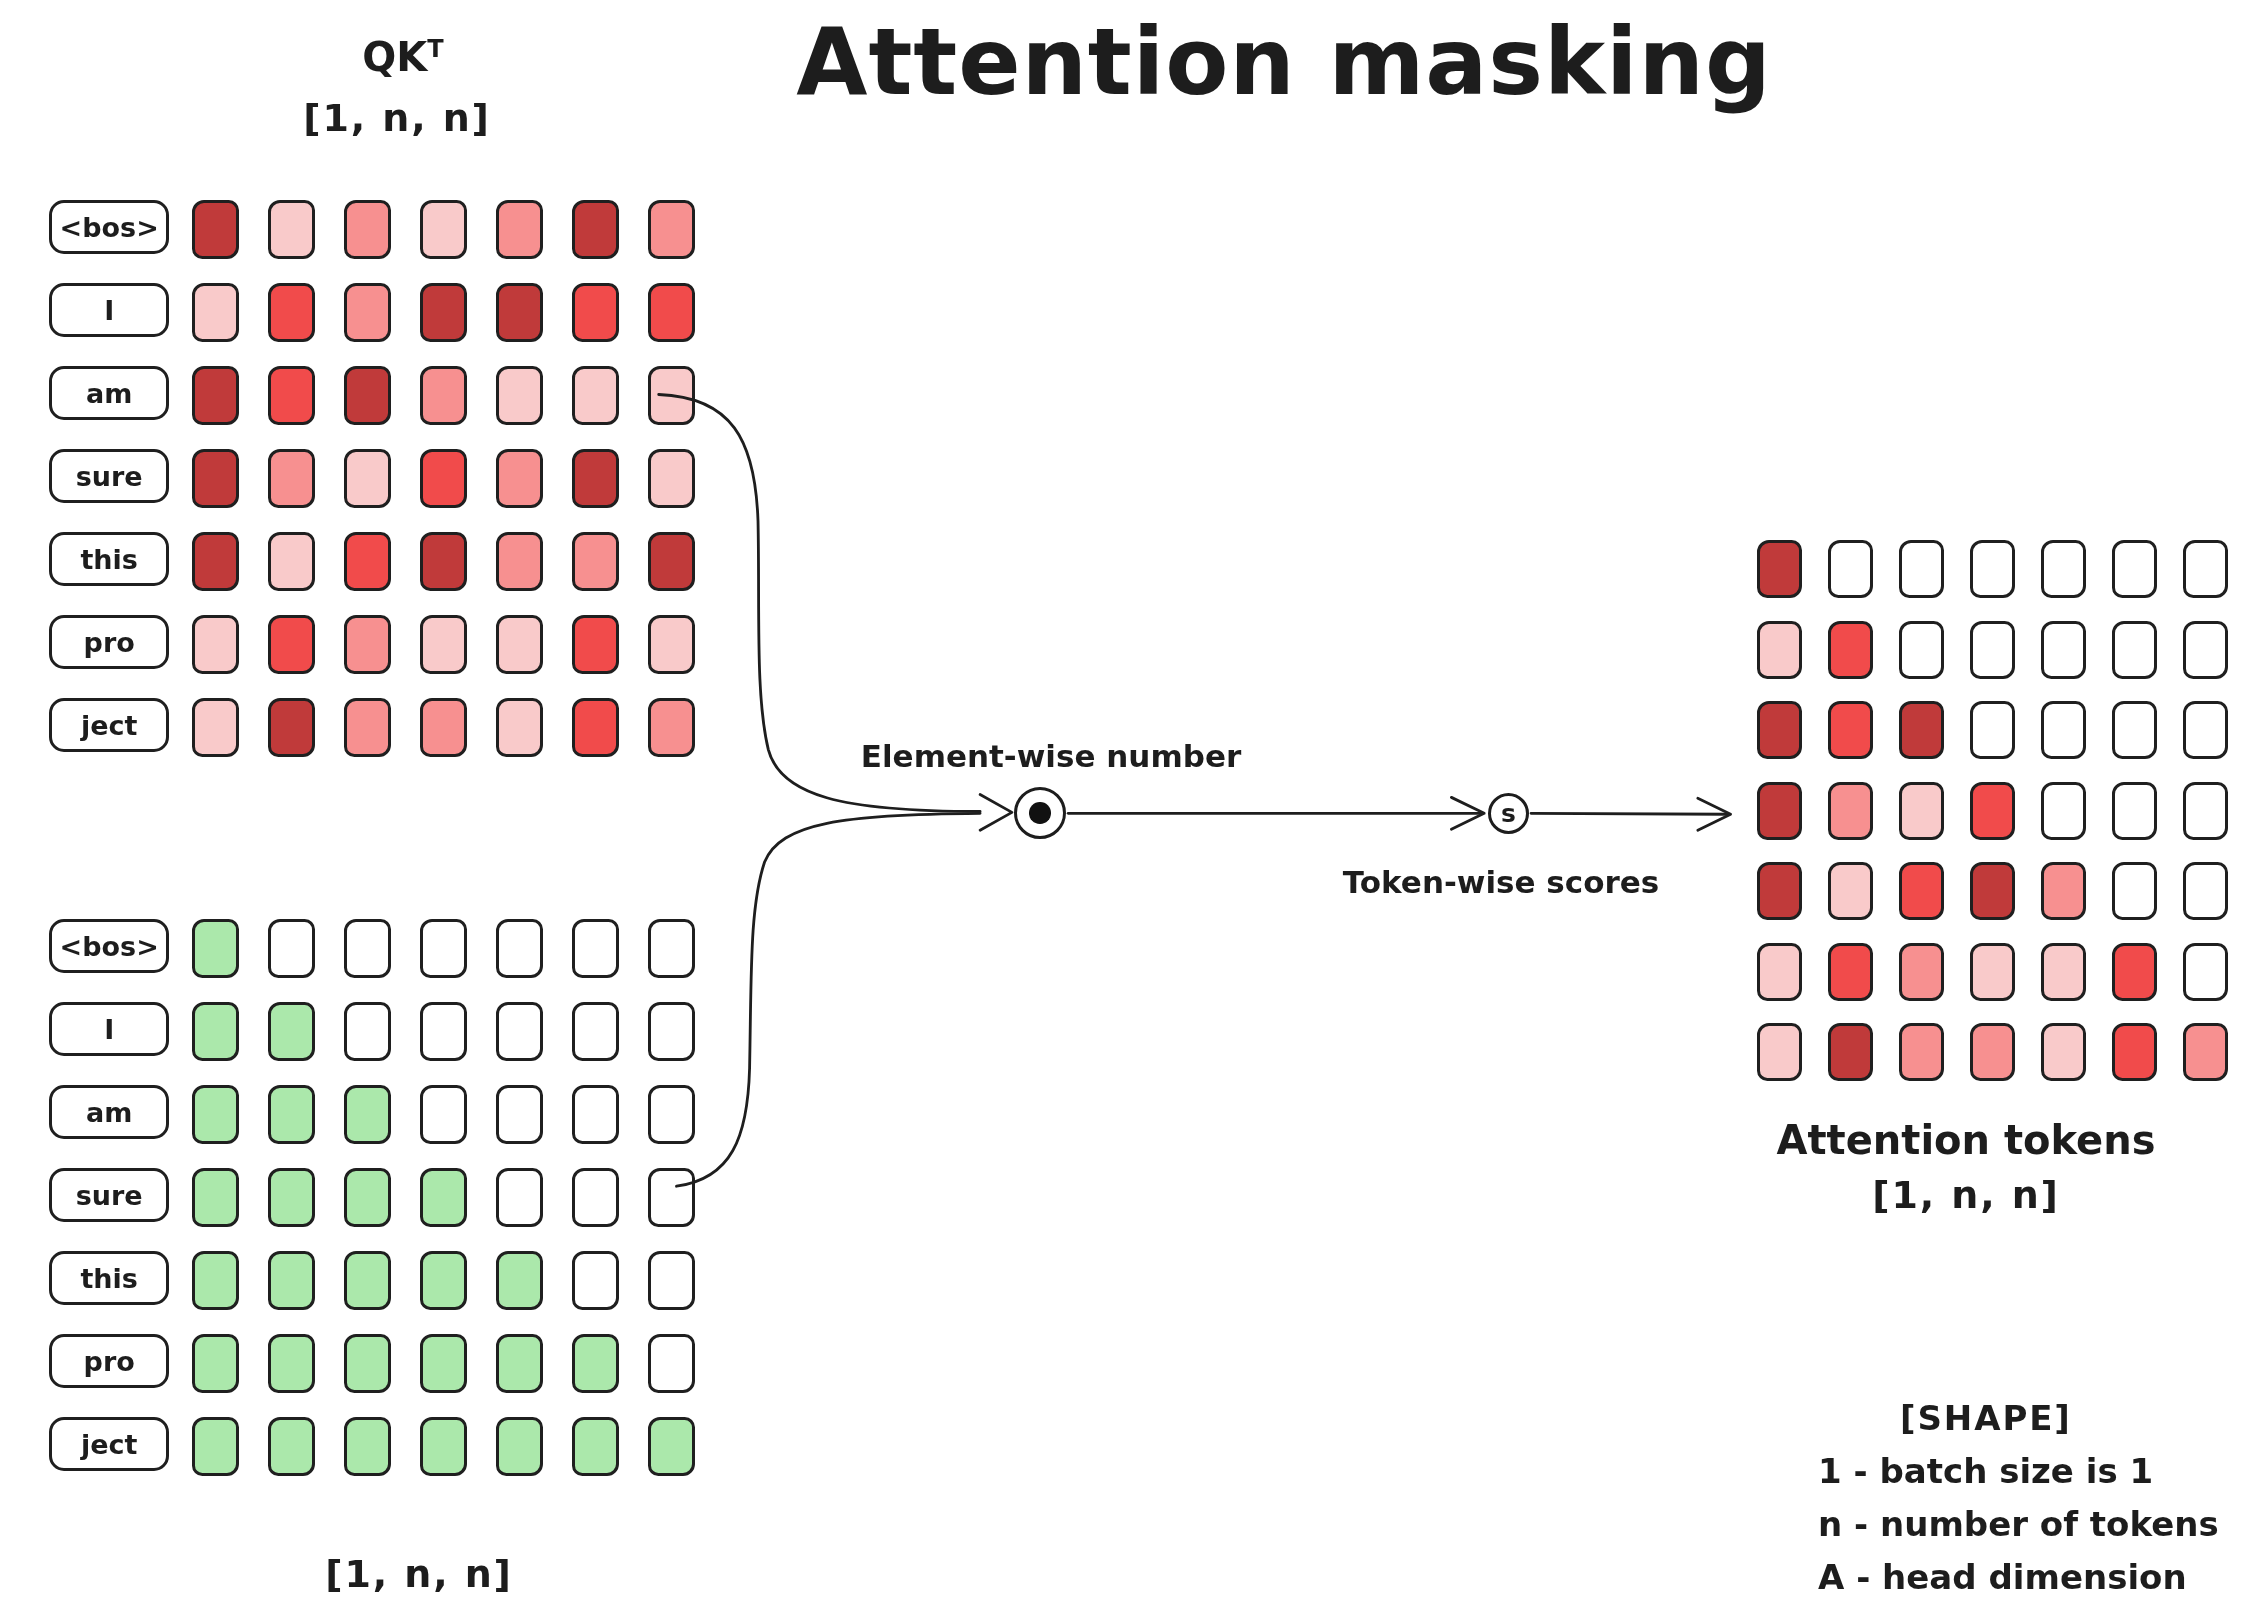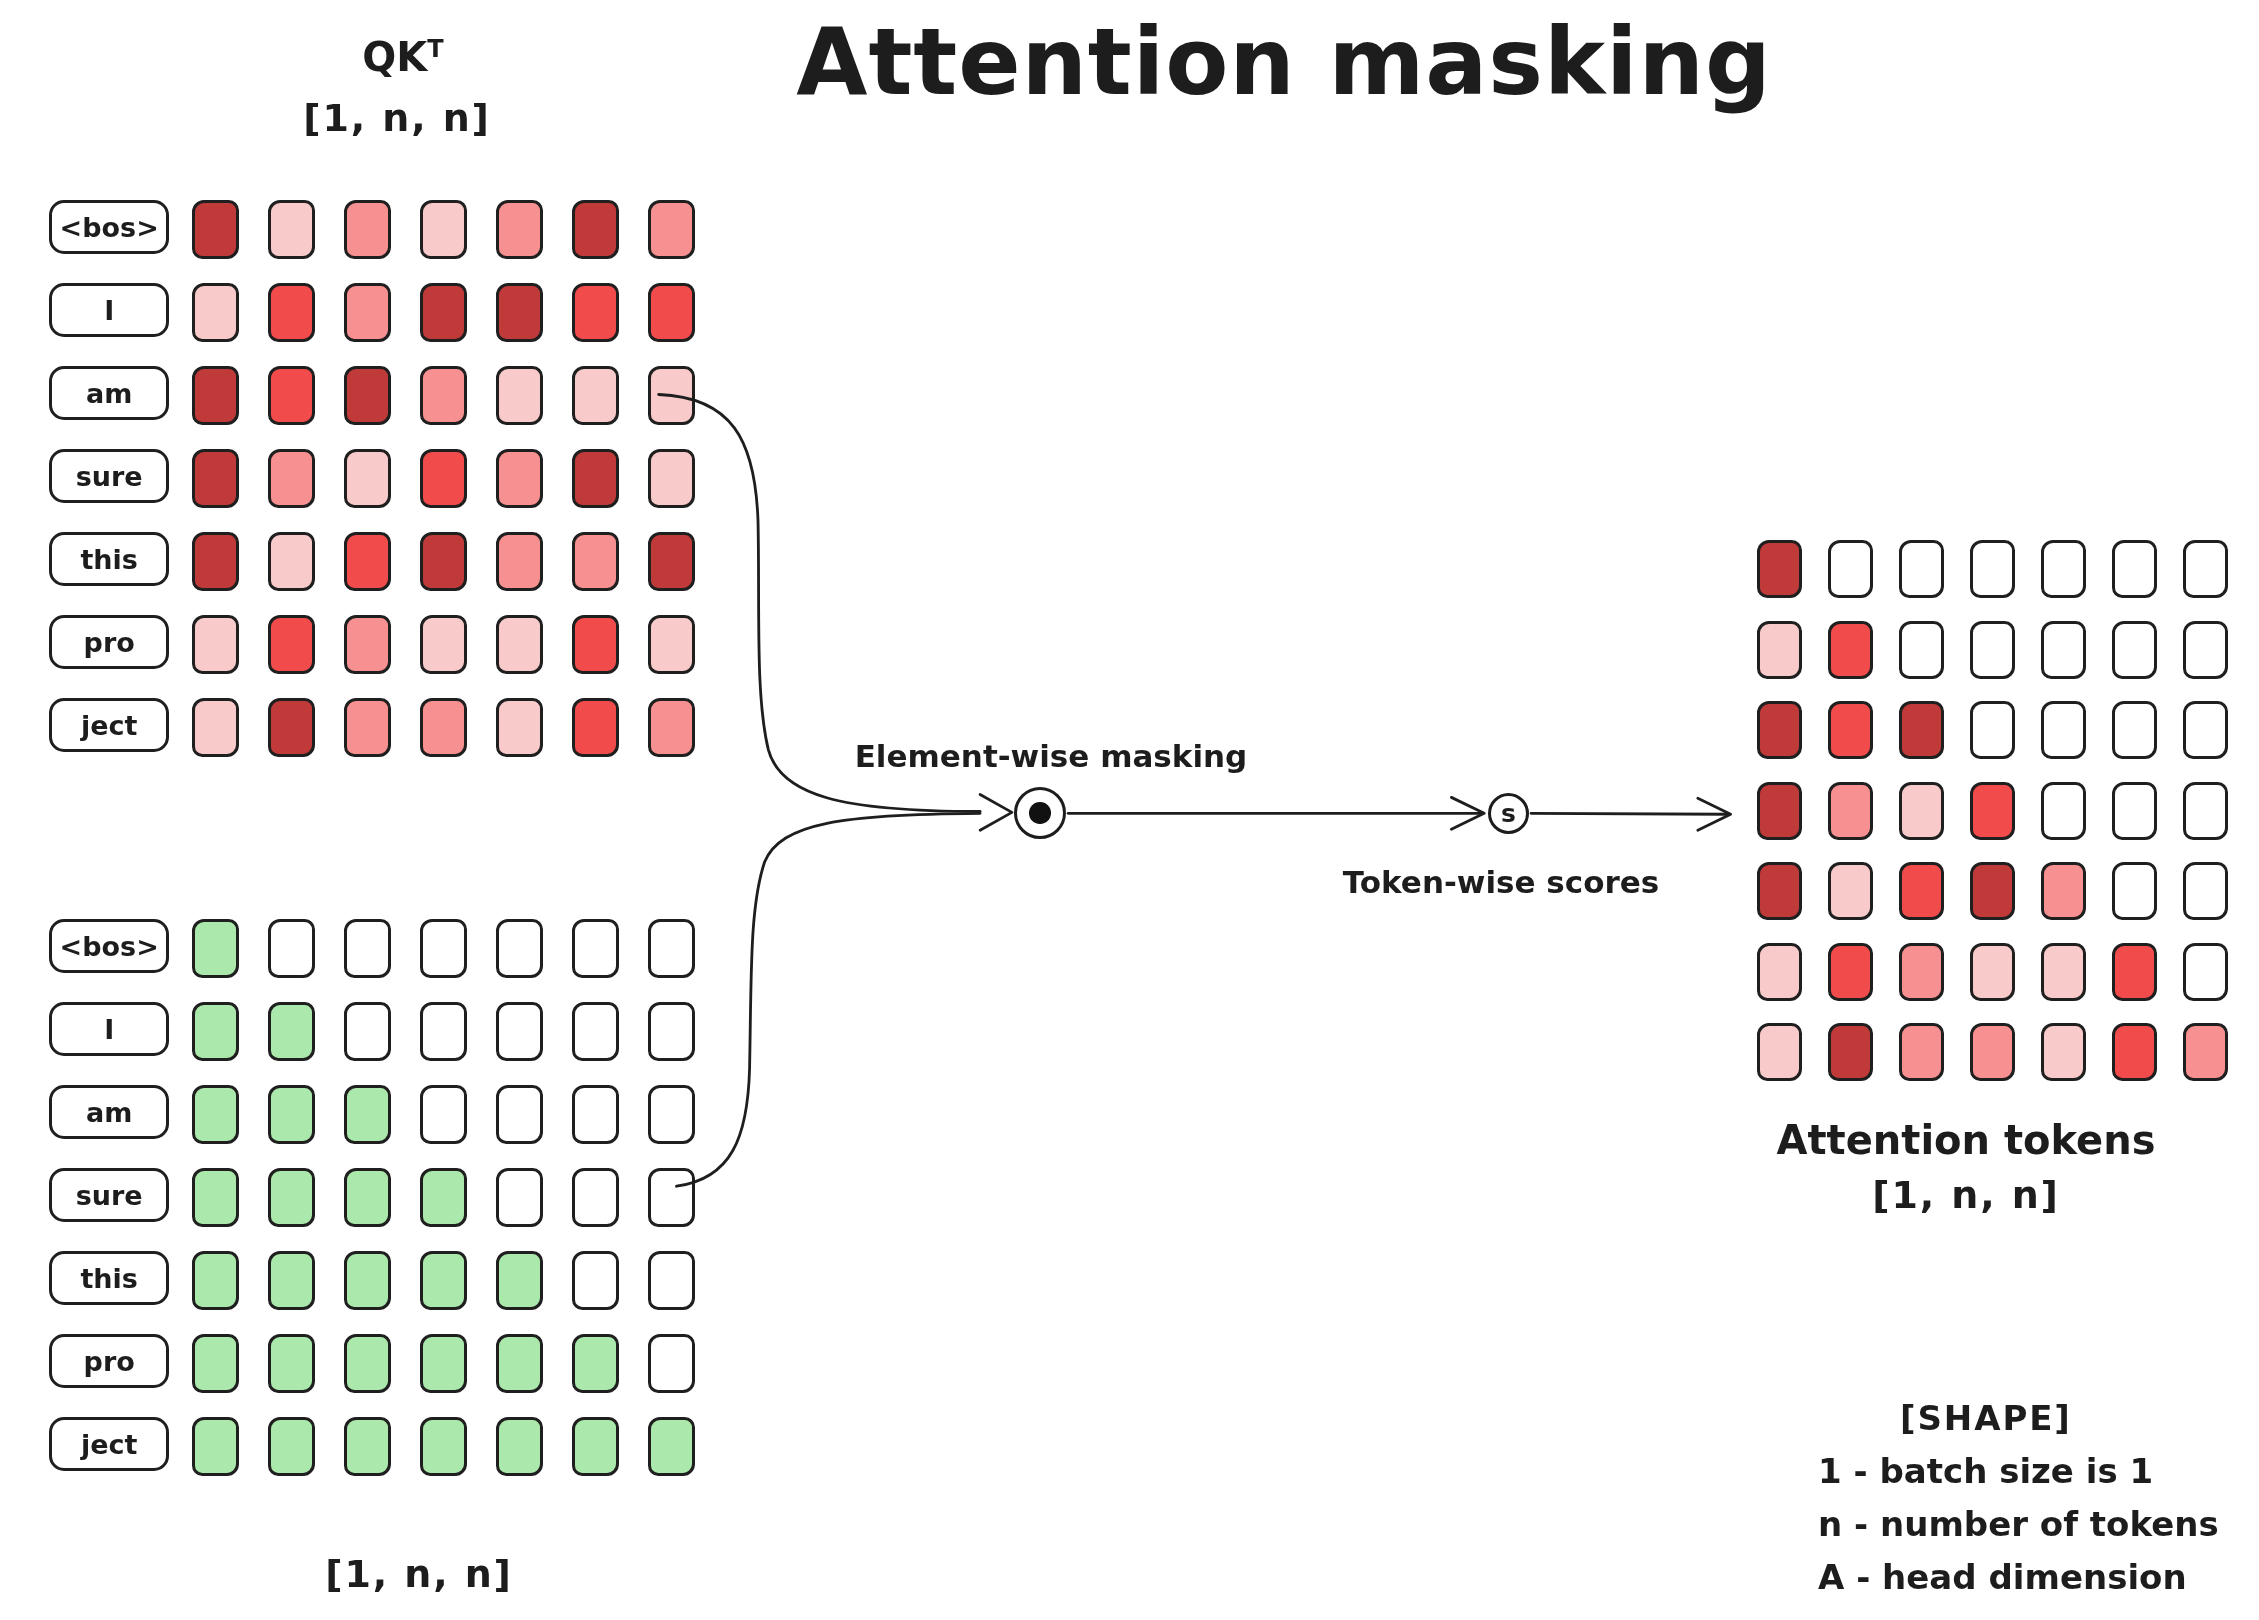--- a/index.html
+++ b/index.html
@@ -241,21 +241,21 @@
   <svg class="connectors" width="2260" height="1621" viewBox="0 0 2412 1730">
     <path d="M 703 421 C 780 424 806 468 809 556 C 811 650 806 742 820 800 C 833 849 898 866 1046 866"></path>
     <path d="M 722 1266 C 780 1258 798 1215 800 1140 C 802 1040 800 968 816 920 C 833 878 900 869 1046 868"></path>
     <polyline points="1046,848 1080,867 1046,886"></polyline>
     <path d="M 1140 868 L 1581 868"></path>
     <polyline points="1549,851 1584,868 1549,885"></polyline>
     <path d="M 1634 868 L 1843 869"></path>
     <polyline points="1812,852 1847,869 1812,886"></polyline>
   </svg>
 
-  <div class="abs cx op-label" style="left:1051px; top:738px;">Element-wise masking</div>
+  <div class="abs cx op-label" style="left:1051px; top:738px;">Element-wise number</div>
   <div class="op-node" id="hadamard-node">
     <span class="op-dot"></span>
   </div>
 
   <div class="op-node" id="softmax-node">
     <span class="sym">s</span>
   </div>
   <div class="abs cx op-label" style="left:1501px; top:864px;">Token-wise scores</div>
 
   <div class="abs grid grid-scores" style="left:1719px; top:540px;">

